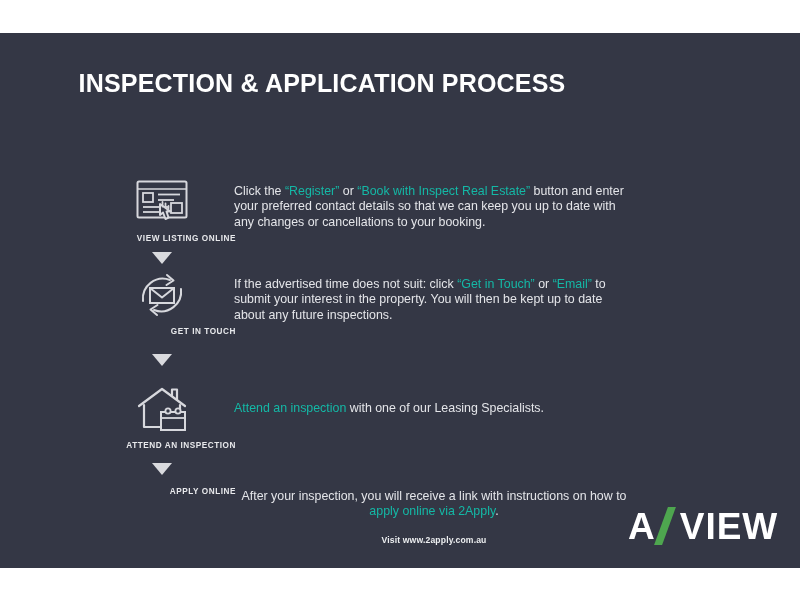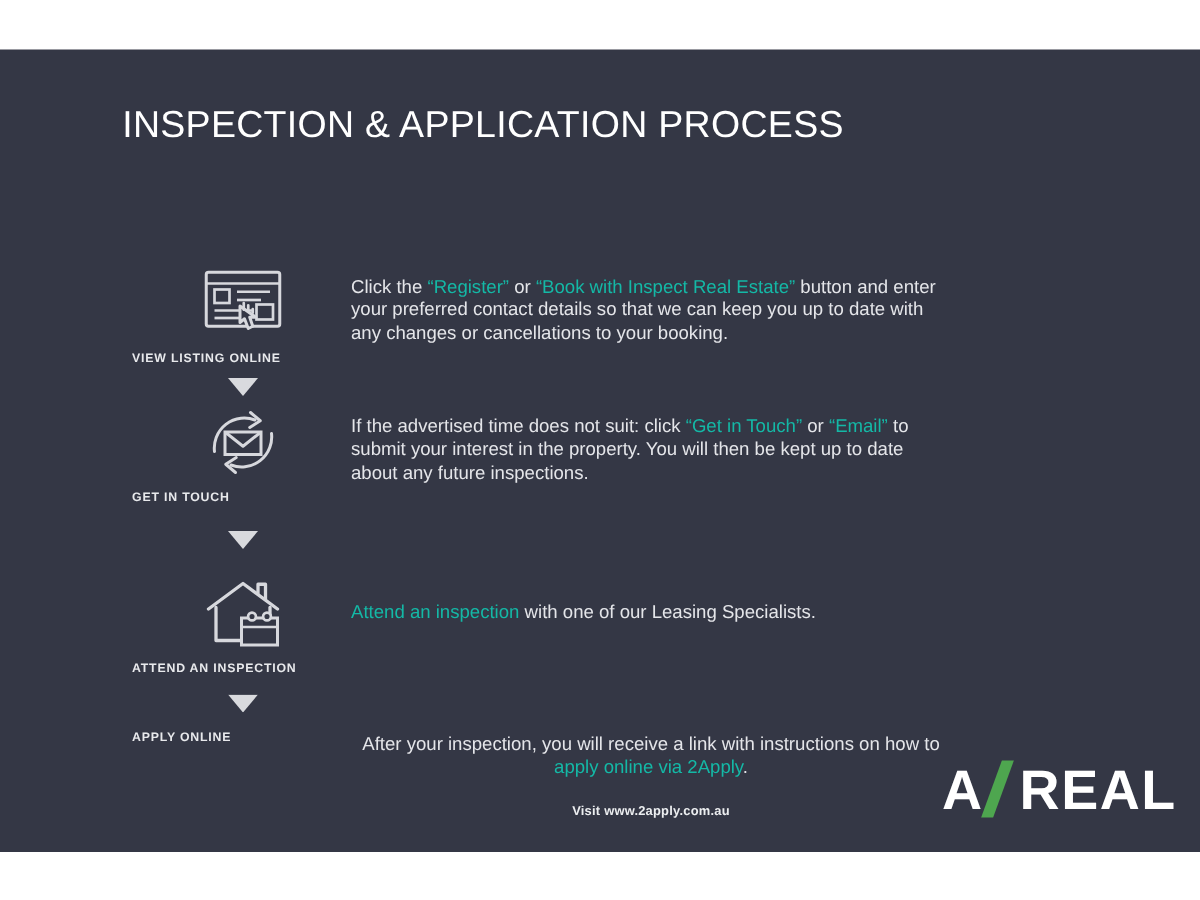--- a/index.html
+++ b/index.html
@@ -22,41 +22,41 @@
     background: #343745;
   }
   .title {
     position: absolute;
     left: 0;
     top: 36px;
     width: 644px;
     text-align: center;
     color: #ffffff;
     font-size: 25px;
-    font-weight: normal;
+    font-weight: bold;
     letter-spacing: 0.2px;
   }
 
   
   .steps {
     position: absolute;
     left: 0;
     top: 95px;
     width: 800px;
   }
   .step {
     position: absolute;
     left: 0;
     width: 800px;
   }
   .step-icon-col {
     position: absolute;
     left: 88px;
     width: 148px;
-    text-align: left;
+    text-align: right;
   }
   .icon-box {
     height: 52px;
     display: flex;
     align-items: center;
     justify-content: center;
   }
   .step-label {
     margin-top: 6px;
     color: #e8e9ec;
@@ -211,16 +211,16 @@
         <span>After your inspection, you will receive a link with instructions on how to </span><span class="green">apply online via 2Apply</span><span>.</span>
         <div class="visit">Visit www.2apply.com.au</div>
       </div>
     </div>
 
   </div>
 
   <div class="logo">
     <span class="logo-a">A</span>
     <span class="logo-slash"></span>
-    <span class="logo-real">REAL</span>
+    <span class="logo-real">VIEW</span>
   </div>
 
 </div>
 
 </body></html>

